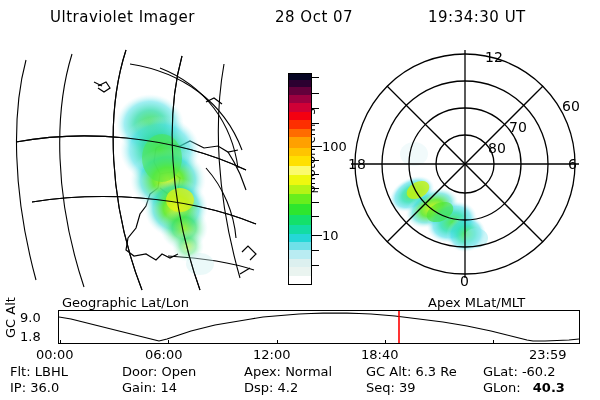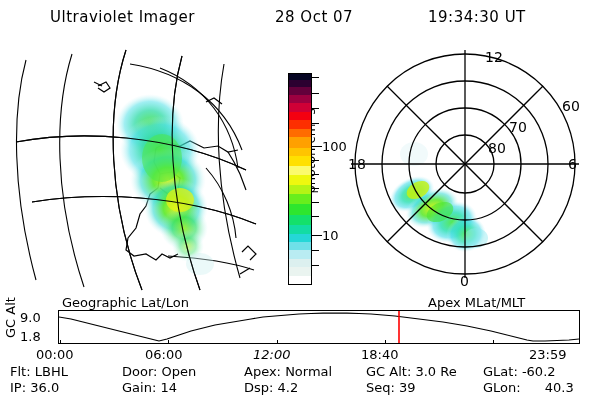--- a/index.html
+++ b/index.html
@@ -78,21 +78,21 @@
     position:absolute;left:-14px;top:310px;width:48px;
     transform:rotate(-90deg);transform-origin:center center;
     font-size:13px;text-align:center;
   }
   .yt{position:absolute;font-size:13px;line-height:1;}
   #yt-hi{left:20px;top:311px;}
   #yt-lo{left:20px;top:330px;}
   .xt{position:absolute;font-size:13px;line-height:1;top:348px;}
   #xt-0{left:36px;}
   #xt-6{left:145px;}
-  #xt-12{left:253px;font-style:italic;}
+  #xt-12{left:253px;}
   #xt-18{left:361px;}
   #xt-24{left:529px;}
   .xtick{position:absolute;width:1px;height:4px;background:#000;top:340px;}
 
   
   #footer{left:0;top:365px;width:600px;height:34px;font-size:13px;}
   .f-cell{position:absolute;line-height:1;}
   .f-r1{top:0;}
   .f-r2{top:16px;}
   .fc1{left:10px;}
@@ -303,21 +303,21 @@
   <span class="f-cell f-r1 fc2 nowrap">
     <span>Door:</span>
     <span>Open</span>
   </span>
   <span class="f-cell f-r1 fc3 nowrap">
     <span>Apex:</span>
     <span>Normal</span>
   </span>
   <span class="f-cell f-r1 fc4 nowrap">
     <span>GC Alt:</span>
-    <span>3.0 Re</span>
+    <span>6.3 Re</span>
   </span>
   <span class="f-cell f-r1 fc5 nowrap">
     <span>GLat:</span>
     <span>-60.2</span>
   </span>
 
   <span class="f-cell f-r2 fc1 nowrap">
     <span>IP:</span>
     <span>36.0</span>
   </span>
@@ -328,15 +328,15 @@
   <span class="f-cell f-r2 fc3 nowrap">
     <span>Dsp:</span>
     <span style="margin-left:0;">4.2</span>
   </span>
   <span class="f-cell f-r2 fc4 nowrap">
     <span>Seq:</span>
     <span>39</span>
   </span>
   <span class="f-cell f-r2 fc5 nowrap">
     <span>GLon:</span>
-    <span style="margin-left:20px;">40.3</span>
+    <span style="margin-left:8px;font-weight:bold;">40.3</span>
   </span>
 </div>
 
 </body></html>

